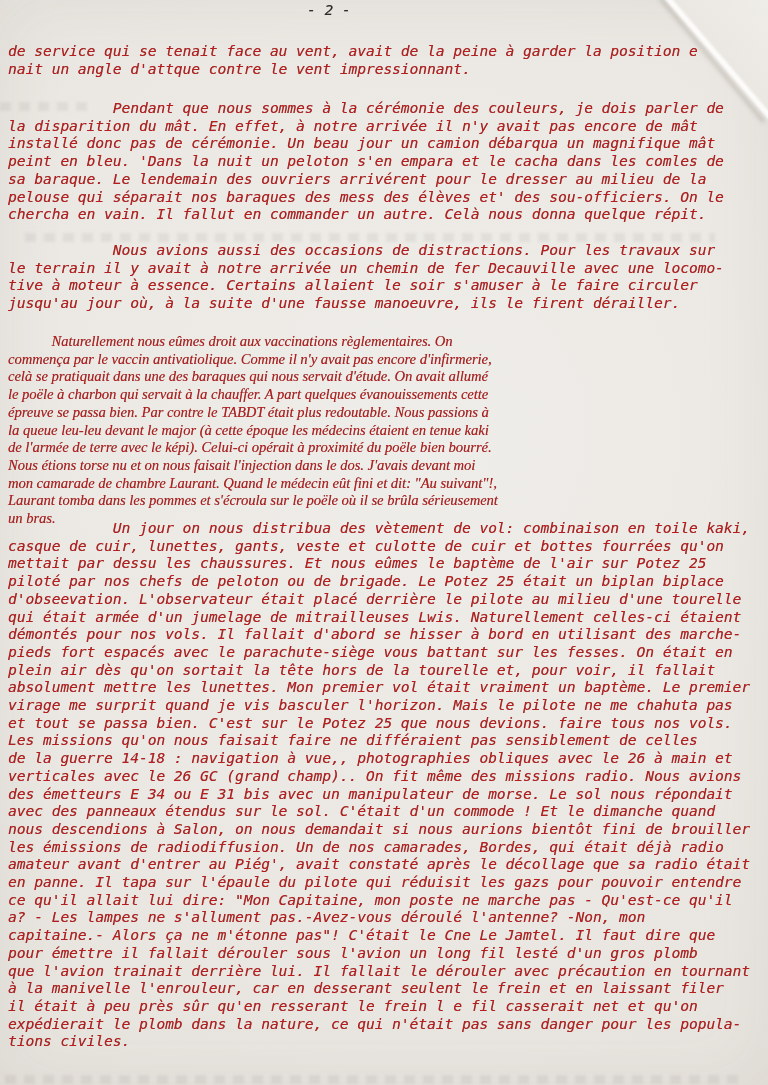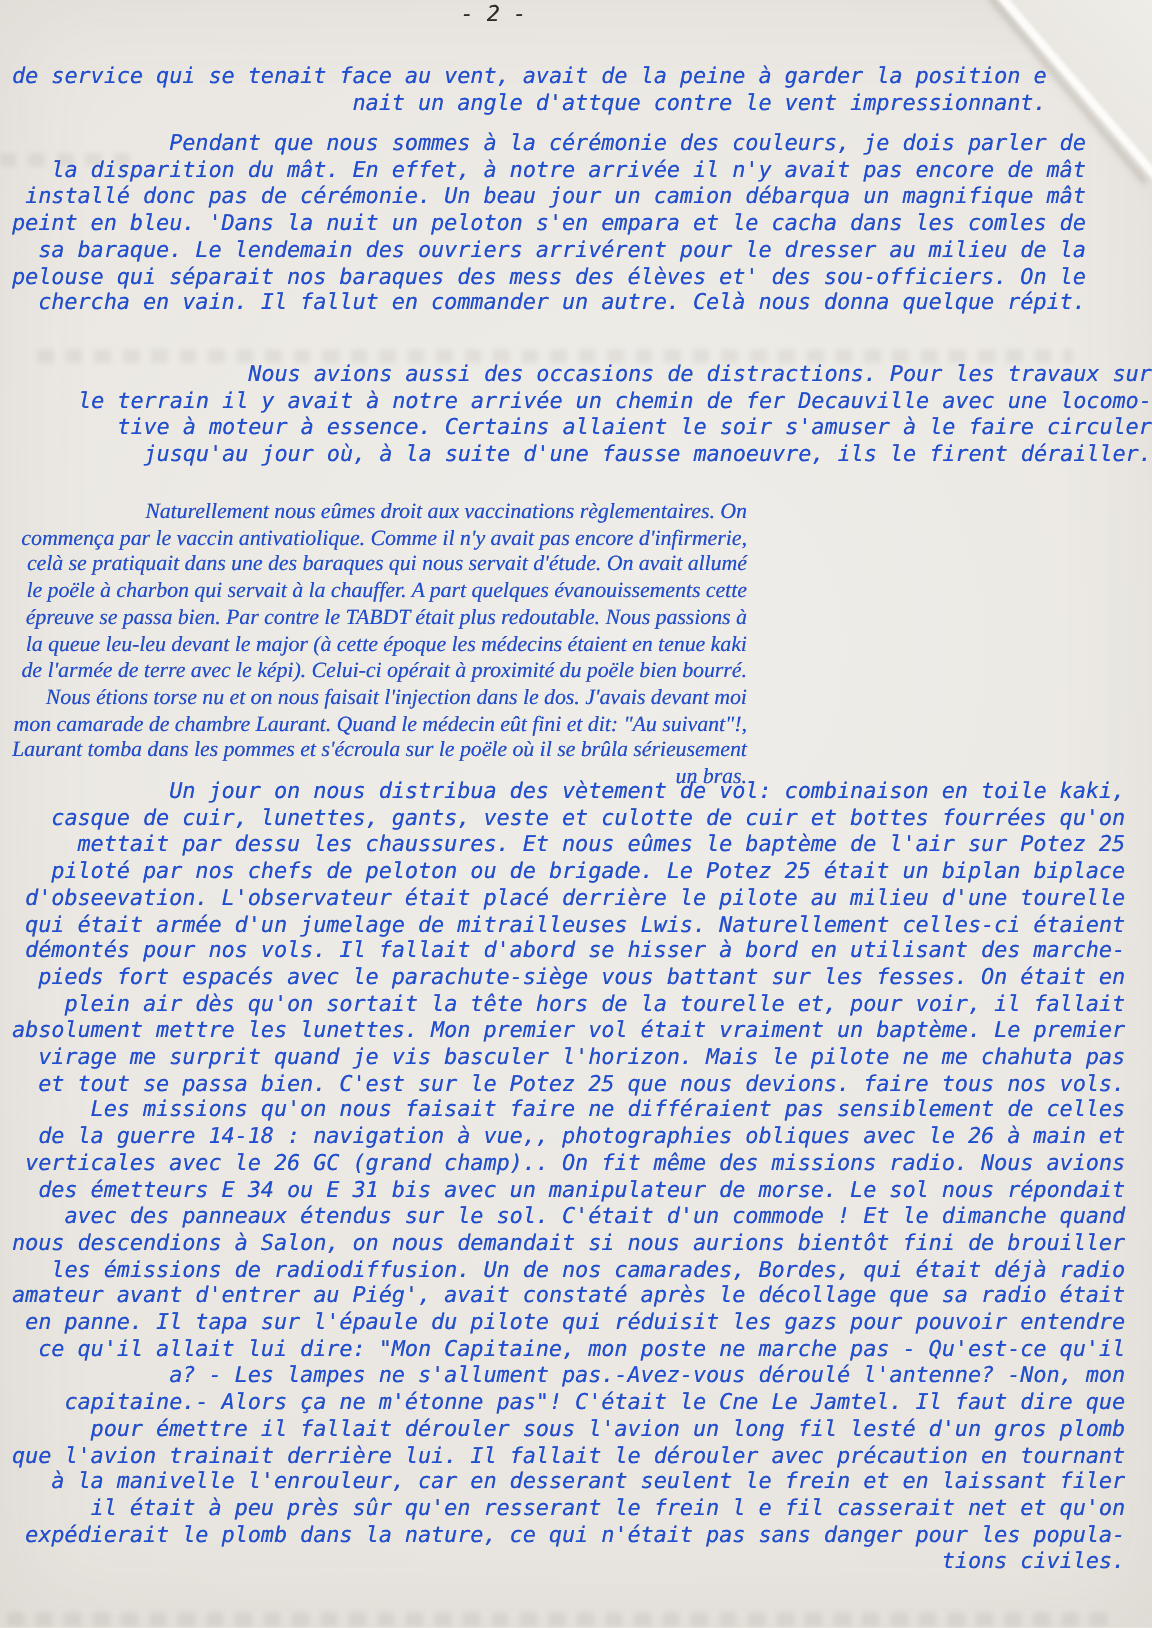--- a/index.html
+++ b/index.html
@@ -20,40 +20,39 @@
     inset: 0;
     box-shadow: inset 0 0 70px rgba(100, 88, 72, 0.08);
   }
   .typed {
     position: absolute;
     left: 8px;
     font-family: "DejaVu Sans Mono", monospace;
     font-style: italic;
     font-size: 14.5px;
     line-height: 17.7px;
-    color: #1d4ed8;
+    color: #b91c1c;
     white-space: pre;
     text-shadow: 0.2px 0.2px 0.35px rgba(47, 44, 40, 0.55);
-    text-align: right;
   }
   .page-number {
     position: absolute;
     left: 307px;
     top: 2px;
     font-family: "DejaVu Sans Mono", monospace;
     font-style: italic;
     font-size: 14.5px;
     line-height: 17.7px;
     color: #2f2c28;
     white-space: pre;
     text-shadow: 0.2px 0.2px 0.35px rgba(47, 44, 40, 0.55);
   }
   .para-1 { top: 43px; }
-  .para-2 { top: 88px; }
-  .para-3 { top: 242px; margin-left: 44px; }
+  .para-2 { top: 100px; }
+  .para-3 { top: 242px; }
   .para-4 { top: 333px; font-family: Liberation Serif, serif; }
   .para-5 { top: 520px; }
   .ghost {
     position: absolute;
     height: 9px;
     background: repeating-linear-gradient(90deg,
       rgba(70, 62, 54, 0.55) 0 11px,
       rgba(70, 62, 54, 0) 11px 19px);
     filter: blur(1.6px);
     opacity: 0.13;

